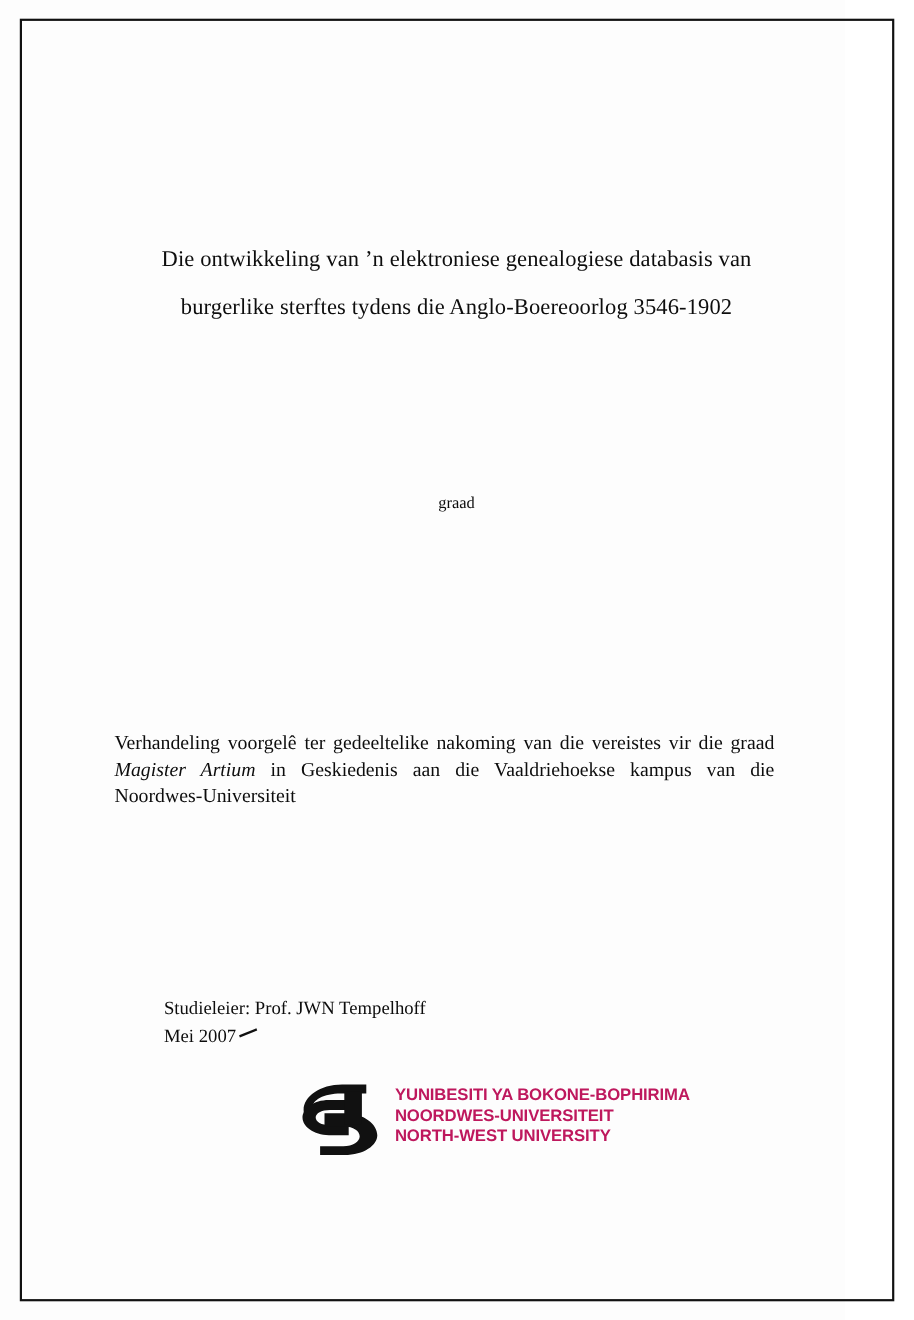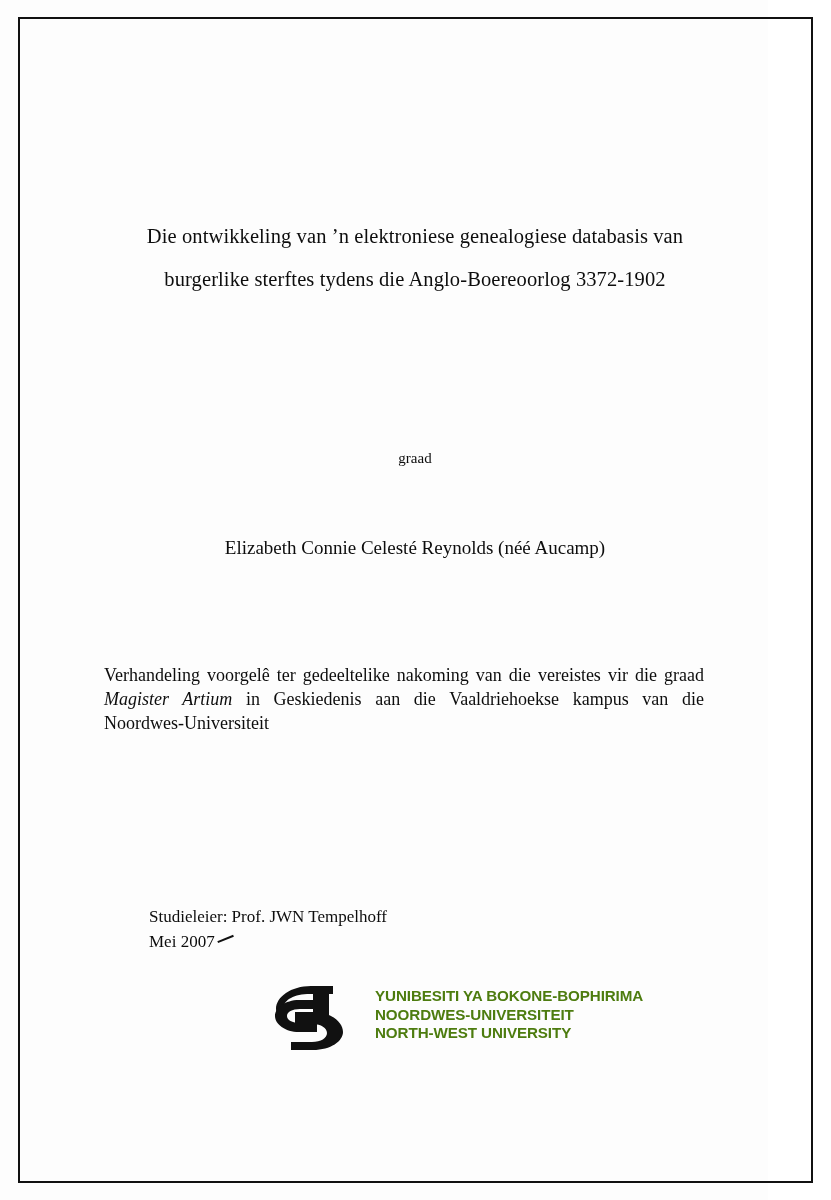--- a/index.html
+++ b/index.html
@@ -115,47 +115,46 @@
   }
   .logo-mark {
     position: absolute;
     left: 0;
     top: 0;
     width: 110px;
     height: 68px;
   }
   .logo-text {
     position: absolute;
-    left: 120px;
+    left: 104px;
     top: 5px;
     font-family: "Liberation Sans", sans-serif;
     font-size: 15.2px;
     line-height: 18.5px;
     font-weight: bold;
     letter-spacing: -0.1px;
-    color: #4d7c0f;
+    color: #be185d;
     white-space: nowrap;
   }
 </style>
 </head>
 <body>
 
 <div class="page">
   <div class="page-border"></div>
 
   <div class="content">
 
     <div class="title">
       <span class="title-line">Die ontwikkeling van ’n elektroniese genealogiese databasis van</span>
-      <span class="title-line">burgerlike sterftes tydens die Anglo-Boereoorlog 3372-1902</span>
+      <span class="title-line">burgerlike sterftes tydens die Anglo-Boereoorlog 3546-1902</span>
     </div>
 
     <div class="deur">graad</div>
 
-    <div class="author">Elizabeth Connie Celesté Reynolds (néé Aucamp)</div>
 
     <div class="abstract">
       <span>Verhandeling voorgelê ter gedeeltelike nakoming van die vereistes vir die graad </span><em>Magister Artium</em><span> in Geskiedenis aan die Vaaldriehoekse kampus van die Noordwes-Universiteit</span>
     </div>
 
     <div class="supervisor">
       <div>Studieleier: Prof. JWN Tempelhoff</div>
       <div class="date-line">
         <span>Mei 2007</span>
         <span class="date-strike"></span>

